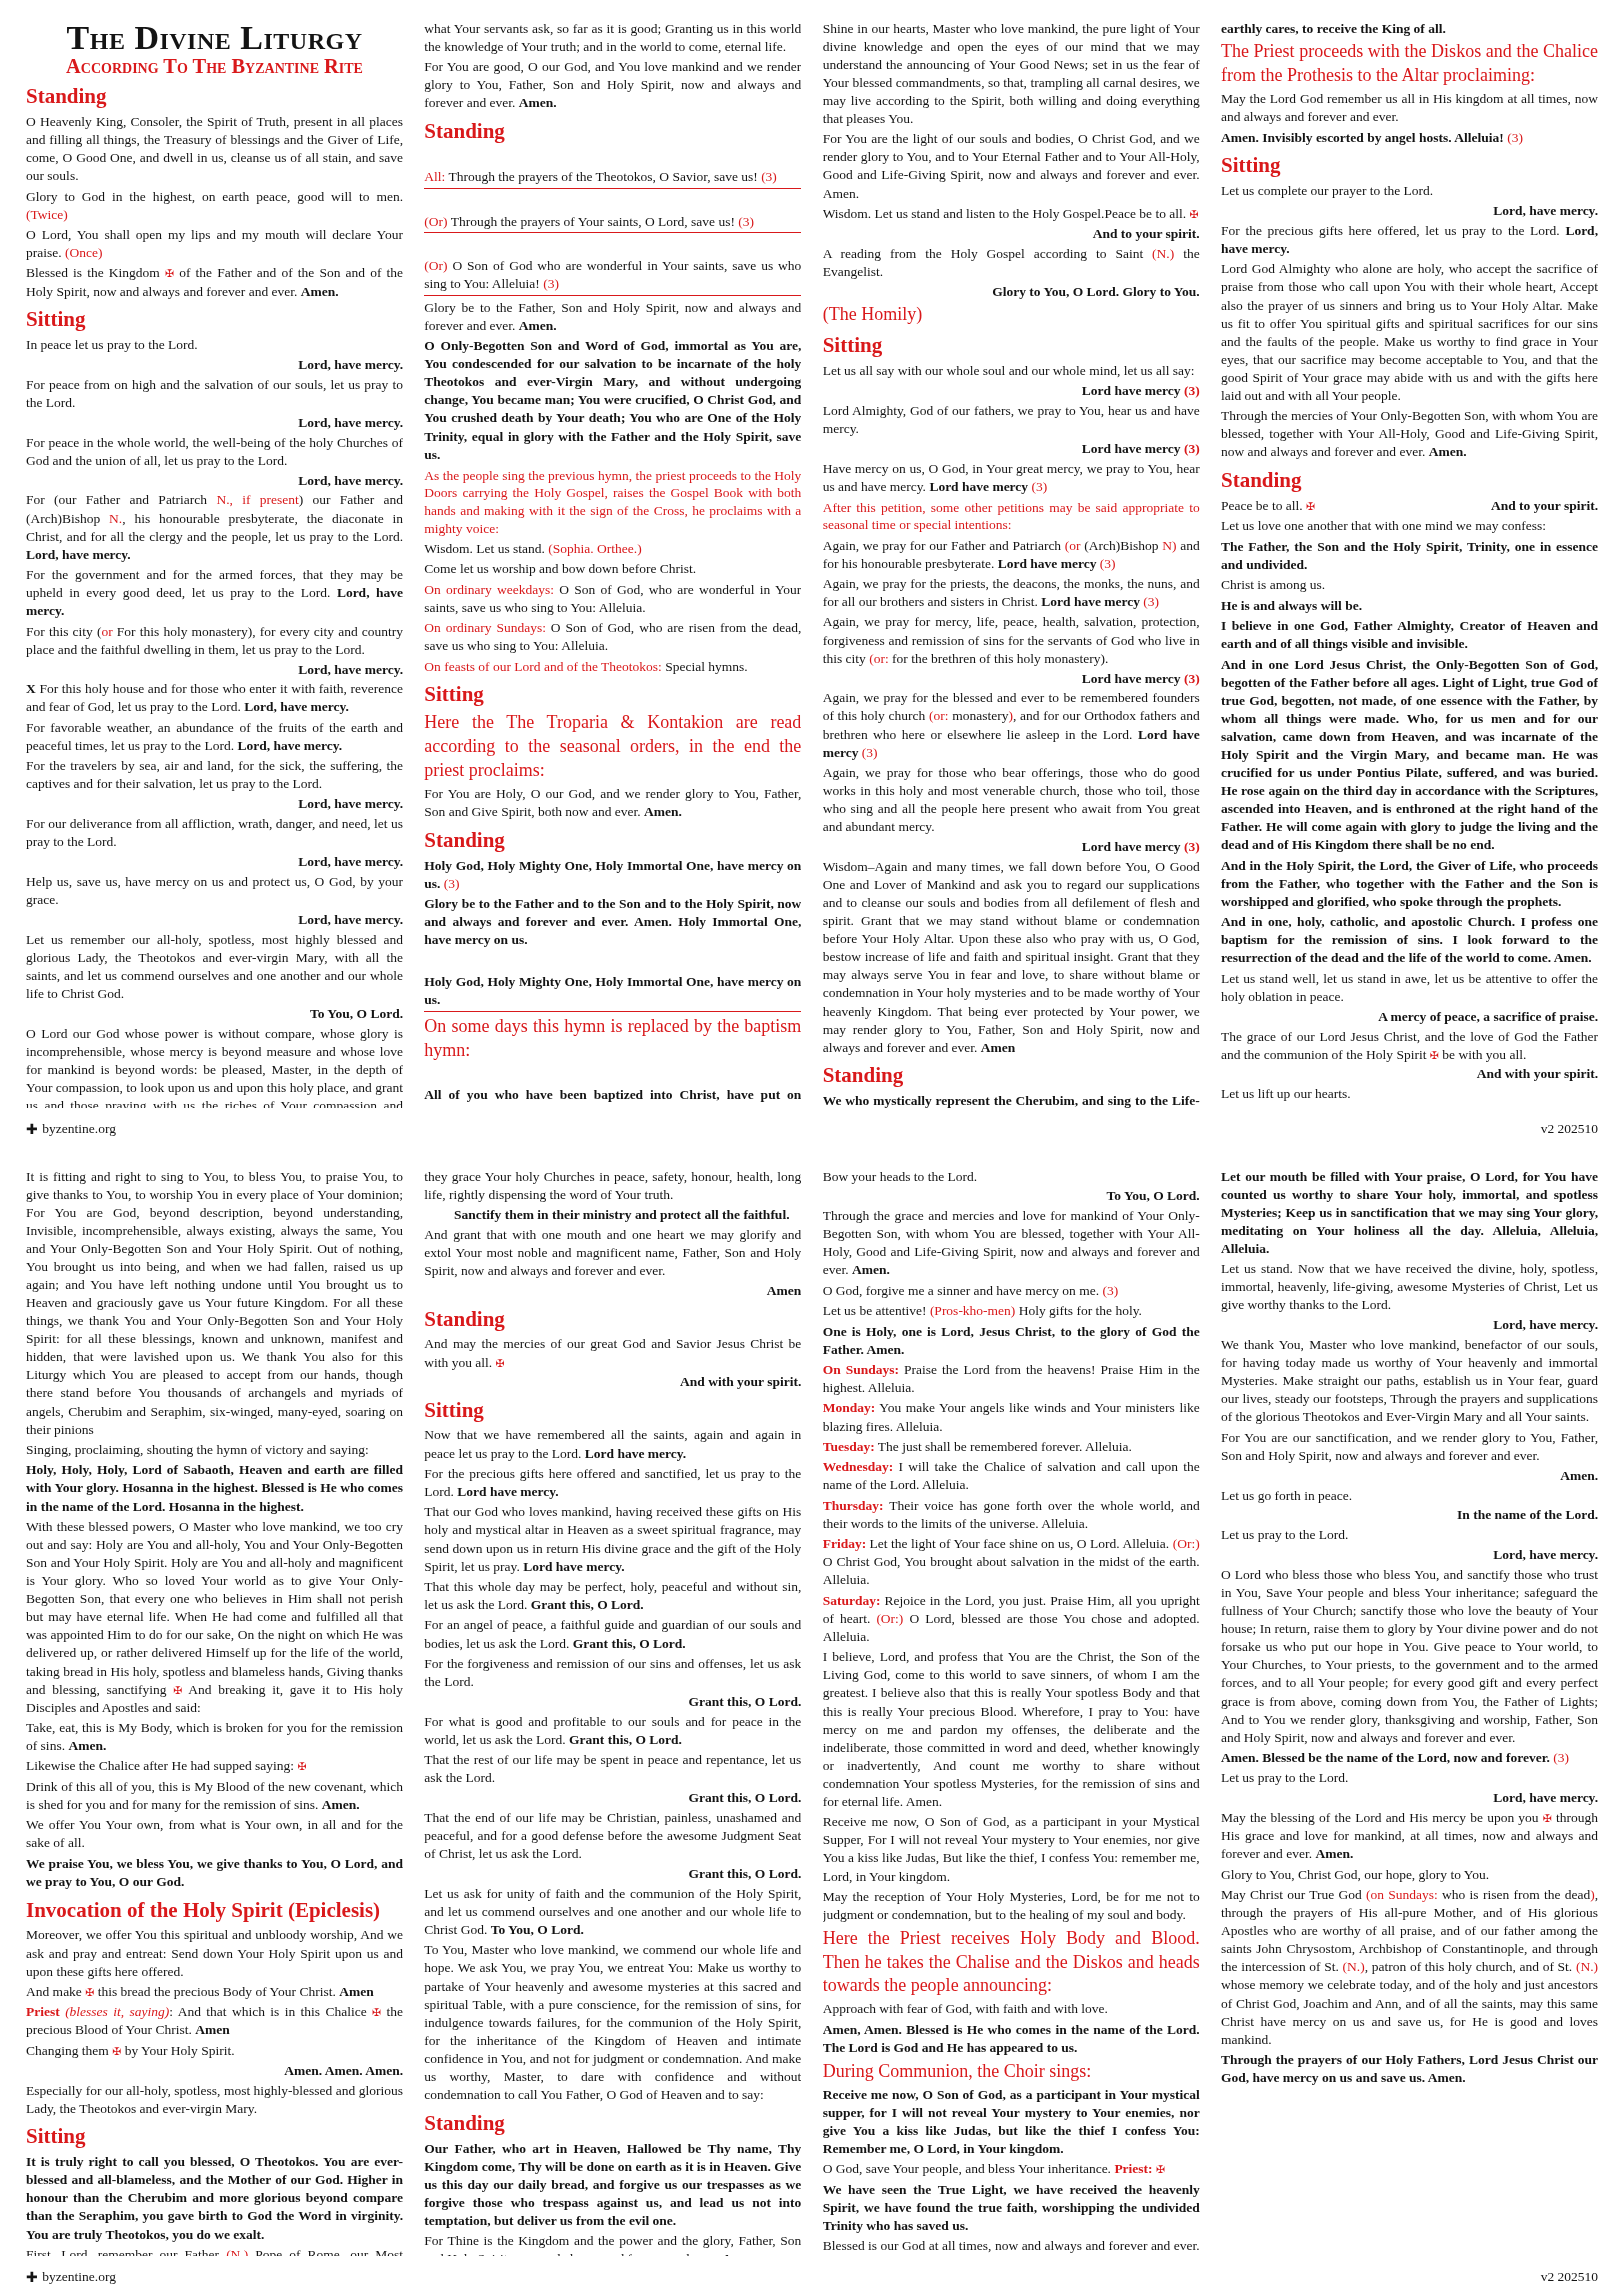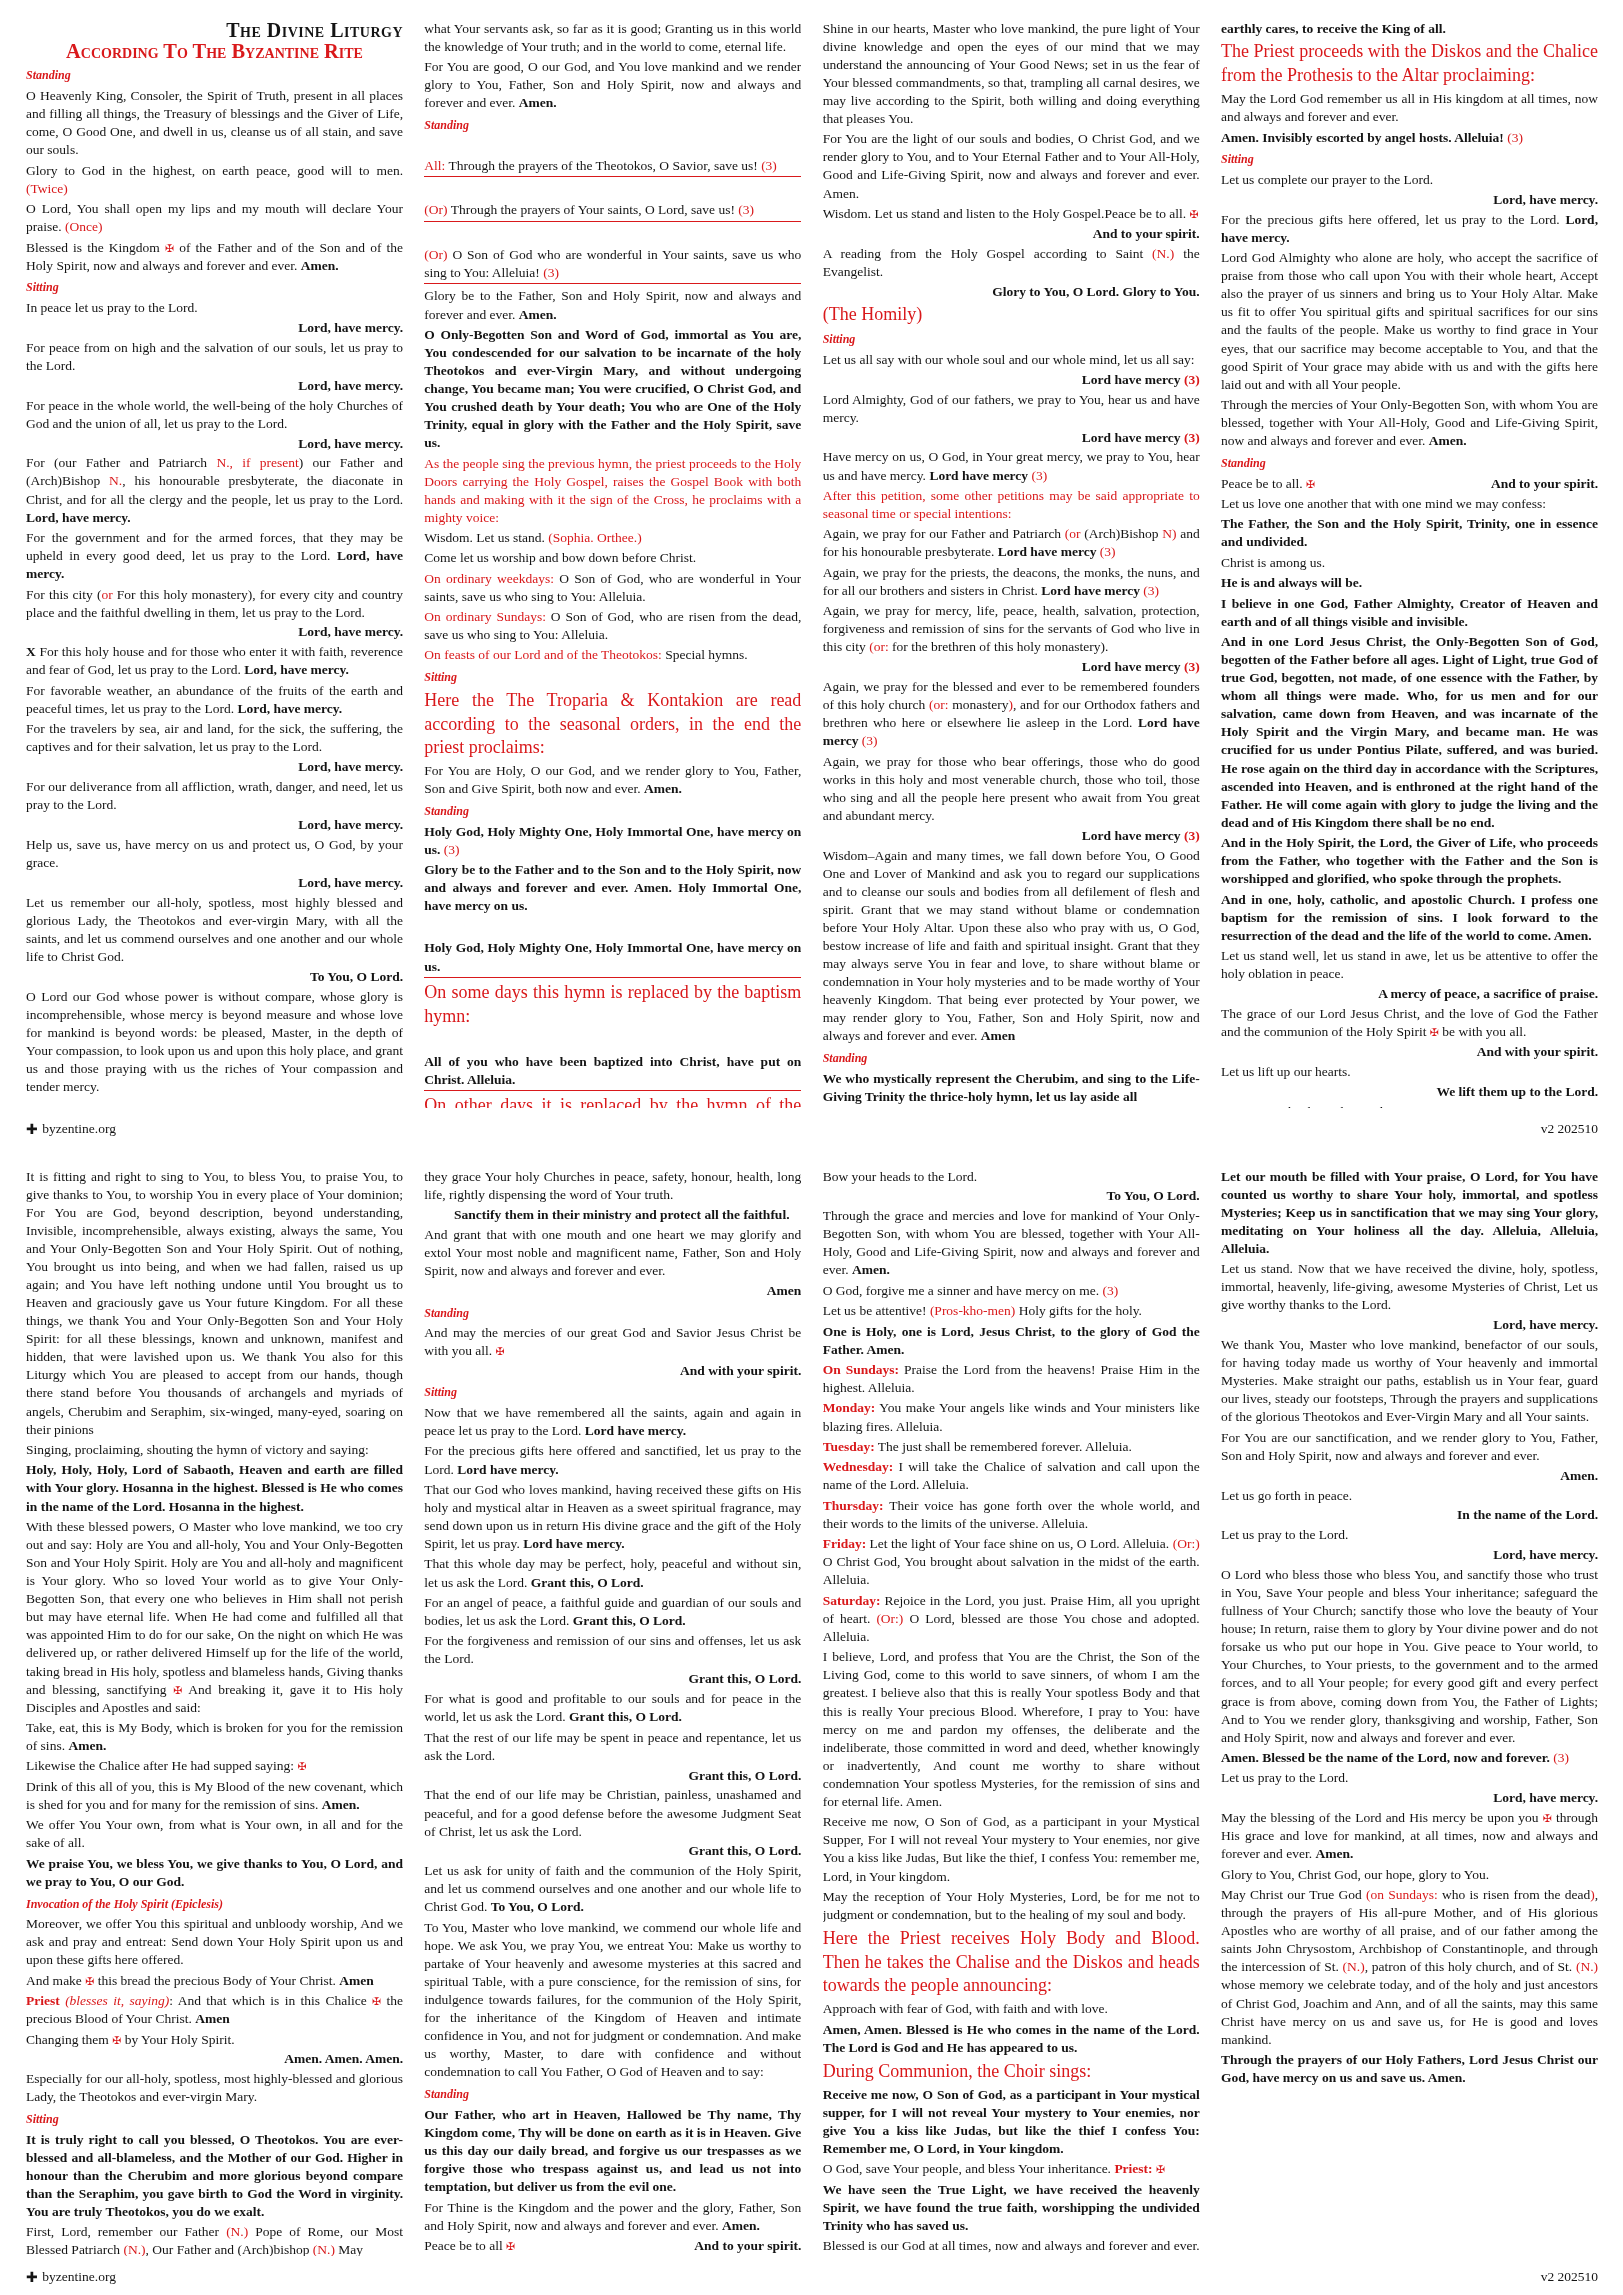--- a/index.html
+++ b/index.html
@@ -4,24 +4,24 @@
 <style>
   :root { --red:#d9191b; --ink:#141414; }
   html,body { margin:0; padding:0; background:#ffffff; }
   body { width:1624px; font-family:"Liberation Serif","DejaVu Serif",serif; color:var(--ink); }
   .page { position:relative; width:1624px; height:1148px; box-sizing:border-box; padding:19.5px 26px 40px 26px; overflow:hidden; }
   .cols { display:flex; gap:21.3px; height:100%; }
   .col { flex:1 1 0; min-width:0; overflow:hidden; }
   .blk { margin:0 0 2.3px 0; }
   .p    { font-size:13.5px; line-height:1.34; text-align:justify; }
   .resp { font-size:13.5px; line-height:1.30; text-align:right; font-weight:bold; margin-top:-0.5px; }
-  .h    { color:var(--red); font-weight:bold; font-size:12px; line-height:1.25; margin:5.6px 0 3.7px 0;font-style:italic; }
+  .h    { color:var(--red); font-weight:bold; font-size:21px; line-height:1.25; margin:5.6px 0 3.7px 0; }
   .rub  { color:var(--red); font-size:18px; line-height:1.32; text-align:justify; margin:2.8px 0 2.3px 0; }
   .rubi { color:var(--red); font-size:13.5px; line-height:1.32; text-align:justify; margin:2.8px 0 2.3px 0; }
-  .t1 { font-size:20px; line-height:1.04; font-weight:bold; font-variant:small-caps; letter-spacing:0.5px; text-align:right; margin:0 0 0.9px 0;font-family:Liberation Serif, serif; }
+  .t1 { font-size:34px; line-height:1.04; font-weight:bold; font-variant:small-caps; letter-spacing:0.5px; text-align:center; margin:0 0 0.9px 0;font-family:Liberation Serif, serif; }
   .t2 { font-size:20.4px; line-height:1.06; font-weight:bold; font-variant:small-caps; color:var(--red); text-align:center; margin:0 0 5.6px 0; }
   .u   { border-bottom:0.9px solid var(--red); padding-bottom:1.4px; margin-bottom:3.2px;margin-top:24px; }
   .ind { text-indent:2.2em; }
   .duo { display:flex; justify-content:space-between; align-items:baseline; font-size:13.5px; line-height:1.34; gap:11px; }
   .duo .dright { font-weight:bold; white-space:nowrap; }
   span.b  { font-weight:bold; }
   span.r  { color:var(--red); }
   span.rb { color:var(--red); font-weight:bold; }
   span.ri { color:var(--red); font-style:italic; }
   span.cross { color:var(--red); font-family:"DejaVu Sans",sans-serif; font-size:0.8em; }

